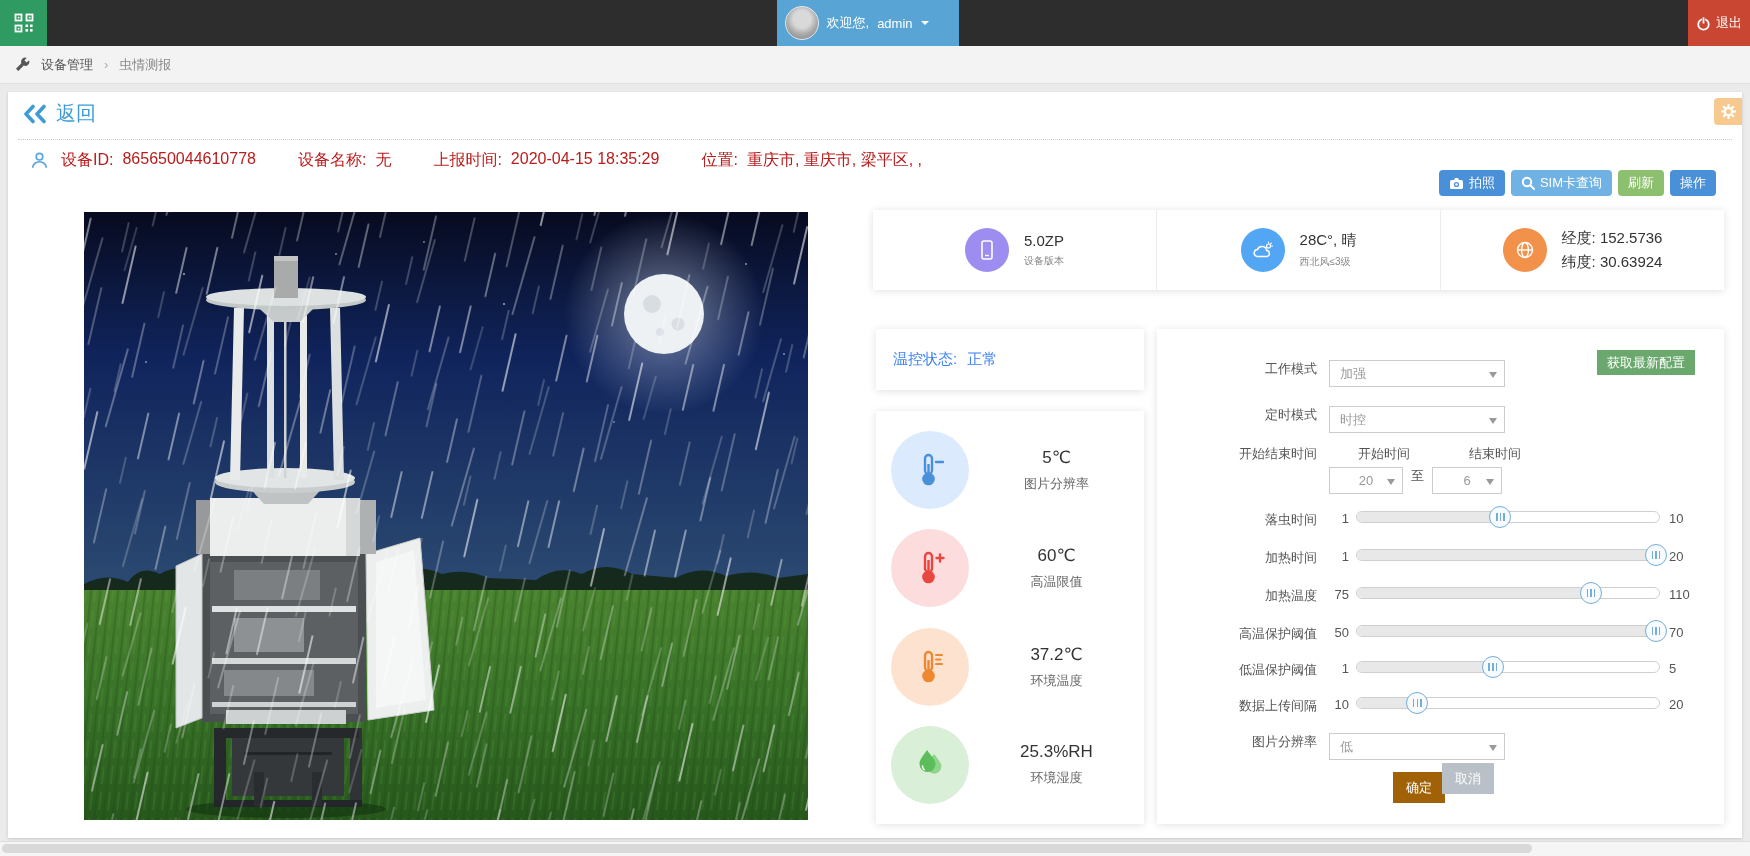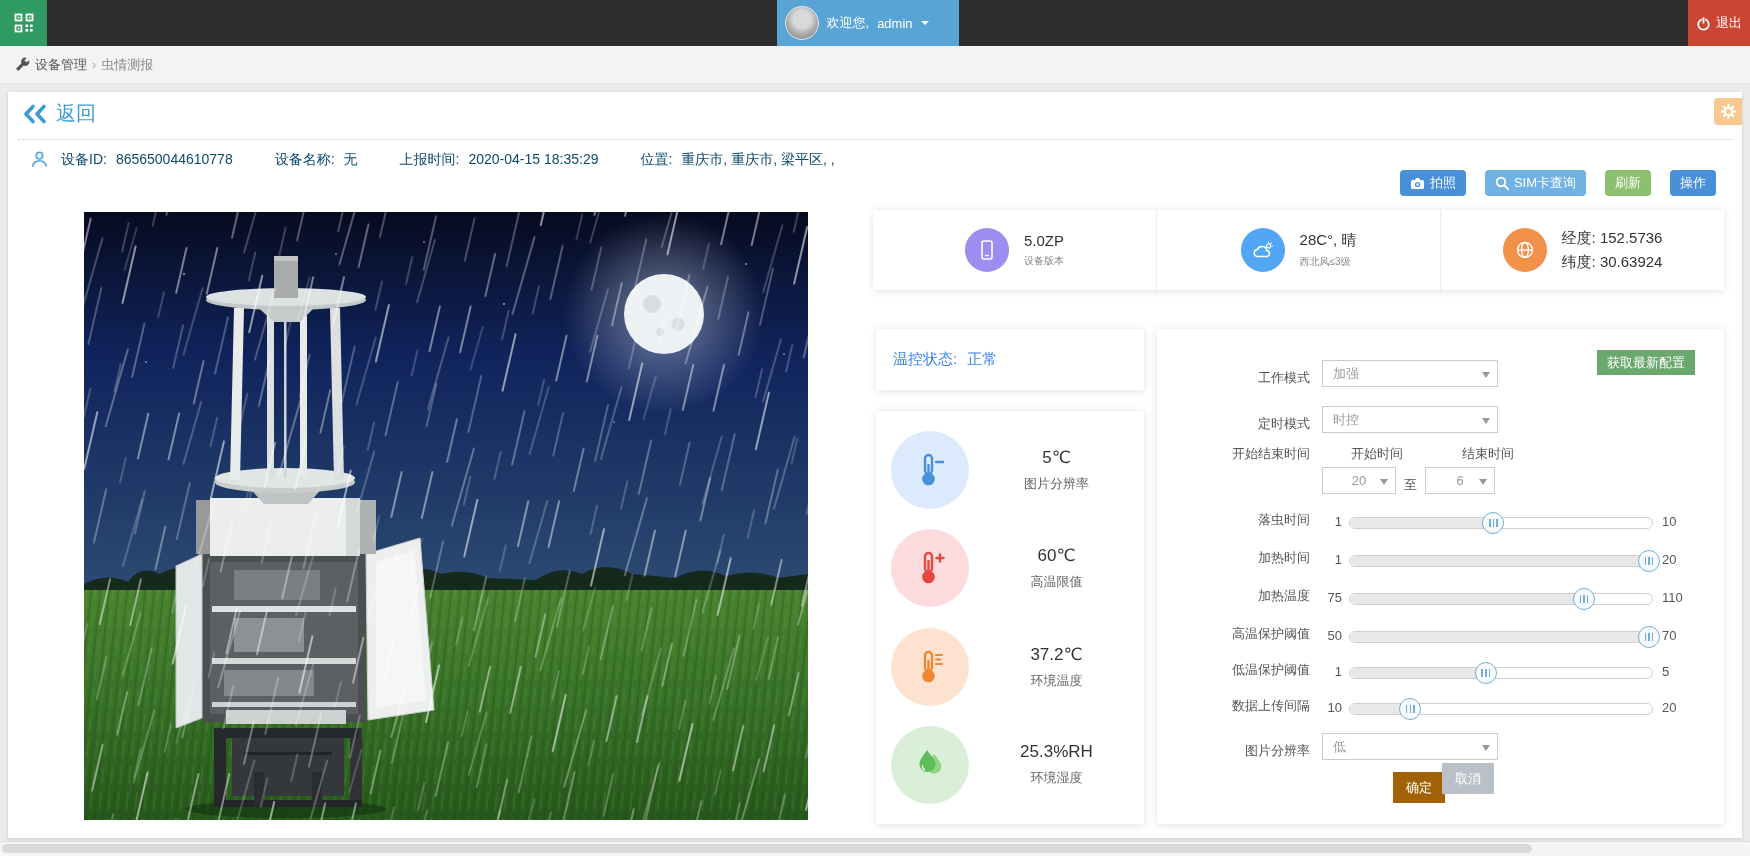--- a/index.html
+++ b/index.html
@@ -8,32 +8,32 @@
   
   .topbar{position:absolute;left:0;top:0;width:1750px;height:46px;background:#2d2d2d;display:flex;justify-content:space-between}
   .tb-qr{width:47px;height:46px;background:#2f9a62;display:flex;align-items:center;justify-content:center;cursor:pointer}
   .tb-user{width:166px;height:46px;background:#58a4d4;color:#fff;display:flex;align-items:center;gap:8px;padding:0 8px;font-size:13px;cursor:pointer}
   .avatar{width:32px;height:32px;border-radius:50%;border:1px solid #dfe7ee;flex:0 0 auto;
           background:radial-gradient(circle at 50% 38%,#d9d9d9 0 34%,#a9a9a9 60%,#818181 100%)}
   .caret-w{width:0;height:0;border:4px solid transparent;border-top-color:#fff;margin-top:4px}
   .tb-logout{width:62px;height:46px;background:#c84632;color:#fff;display:flex;align-items:center;justify-content:center;gap:5px;font-size:13px;cursor:pointer}
   
   .crumb{position:absolute;left:0;top:46px;width:100%;height:38px;background:#f3f3f3;border-bottom:1px solid #e2e2e2;
-         display:flex;align-items:center;padding-left:14px;box-sizing:border-box;gap:5px;font-size:13px;color:#555}
+         display:flex;align-items:center;padding-left:14px;box-sizing:border-box;gap:11px;font-size:13px;color:#555}
   .crumb .sep{color:#aaa}.crumb .leaf{color:#888}
   
   .panel{position:absolute;left:8px;top:92px;width:1734px;height:746px;background:#fff;box-shadow:0 1px 3px rgba(0,0,0,.15)}
   .back{position:absolute;left:14px;top:8px;display:flex;align-items:center;gap:6px;color:#3d9cd6;font-size:20px;cursor:pointer}
   .gear-tab{position:absolute;right:0;top:6px;width:28px;height:27px;background:#f8c98e;border-radius:4px 0 0 4px;
             display:flex;align-items:center;justify-content:center;cursor:pointer}
   .dotline{position:absolute;left:10px;right:10px;top:47px;border-top:1px dotted #ccc}
-  .inforow{position:absolute;left:22px;top:58px;display:flex;align-items:center;font-size:14px;color:#0c4a6e}
+  .inforow{position:absolute;left:22px;top:58px;display:flex;align-items:center;font-size:16px;color:#b91c1c}
   .inforow .grp{display:flex;gap:9px;margin-right:42px;white-space:nowrap}
   .inforow .pic{margin-right:12px;display:flex}
-  .toolbar{position:absolute;right:26px;top:78px;display:flex;gap:19px}
+  .toolbar{position:absolute;right:26px;top:78px;display:flex;gap:6px}
   .btn{height:26px;border:none;border-radius:4px;color:#fff;font-size:13px;display:flex;align-items:center;gap:5px;padding:0 10px;cursor:pointer}
   .btn-photo,.btn-op{background:#4a90d9}.btn-sim{background:#6fb2e3}.btn-refresh{background:#8cc06e}
   
   .photo{position:absolute;left:76px;top:120px;width:724px;height:608px}
   
   .cards{position:absolute;left:865px;top:118px;width:851px;height:80px;background:#fff;box-shadow:0 1px 8px rgba(0,0,0,.12);display:flex}
   .card{flex:1;display:flex;align-items:center;justify-content:center;gap:15px;border-right:1px solid #ececec}
   .card:last-child{border-right:none}
   .cicon{width:44px;height:44px;border-radius:50%;display:flex;align-items:center;justify-content:center;flex:0 0 auto}
   .ci-purple{background:#9d8df1}.ci-blue{background:#53a6f4}.ci-orange{background:#f2914a}
@@ -47,21 +47,21 @@
            display:flex;flex-direction:column;justify-content:space-evenly}
   .metric{display:flex;align-items:center}
   .micon{width:78px;height:78px;border-radius:50%;margin-left:15px;display:flex;align-items:center;justify-content:center;flex:0 0 auto}
   .mi-blue{background:#dbeafd}.mi-red{background:#fcdcdc}.mi-orange{background:#fde3cf}.mi-green{background:#d9efd7}
   .mtext{flex:1;text-align:center}
   .mval{font-size:17px;color:#333}
   .mlab{font-size:13px;color:#666;margin-top:7px}
   
   .formp{position:absolute;left:1149px;top:237px;width:567px;height:495px;background:#fff;box-shadow:0 1px 8px rgba(0,0,0,.12)}
   .fetch{position:absolute;right:29px;top:21px;height:25px;background:#6aa86d;color:#fff;border:none;font-size:13px;padding:0 10px;cursor:pointer}
-  .frow{position:absolute;left:5px;display:flex;align-items:flex-end}
+  .frow{position:absolute;left:12px;display:flex;align-items:flex-start}
   .flabel{width:148px;text-align:right;font-size:13px;color:#555;flex:0 0 auto}
   .sel{position:relative;height:27px;border:1px solid #ccc;background:#fff;display:flex;align-items:center;
        font-size:13px;color:#999;box-sizing:border-box;cursor:pointer}
   .sel-big{width:176px;margin-left:12px;padding-left:10px}
   .sel-sm{justify-content:center}
   .caret-g{position:absolute;right:7px;top:11px;width:0;height:0;border:4.5px solid transparent;border-top:6px solid #999}
   .zhi{font-size:13px;color:#555;margin:0 8px}
   .thead{font-size:13px;color:#555;text-align:center}
   .smin{width:26px;text-align:right;font-size:13px;color:#555;margin-left:6px;flex:0 0 auto}
   .smax{width:34px;font-size:13px;color:#555;margin-left:9px;flex:0 0 auto}

